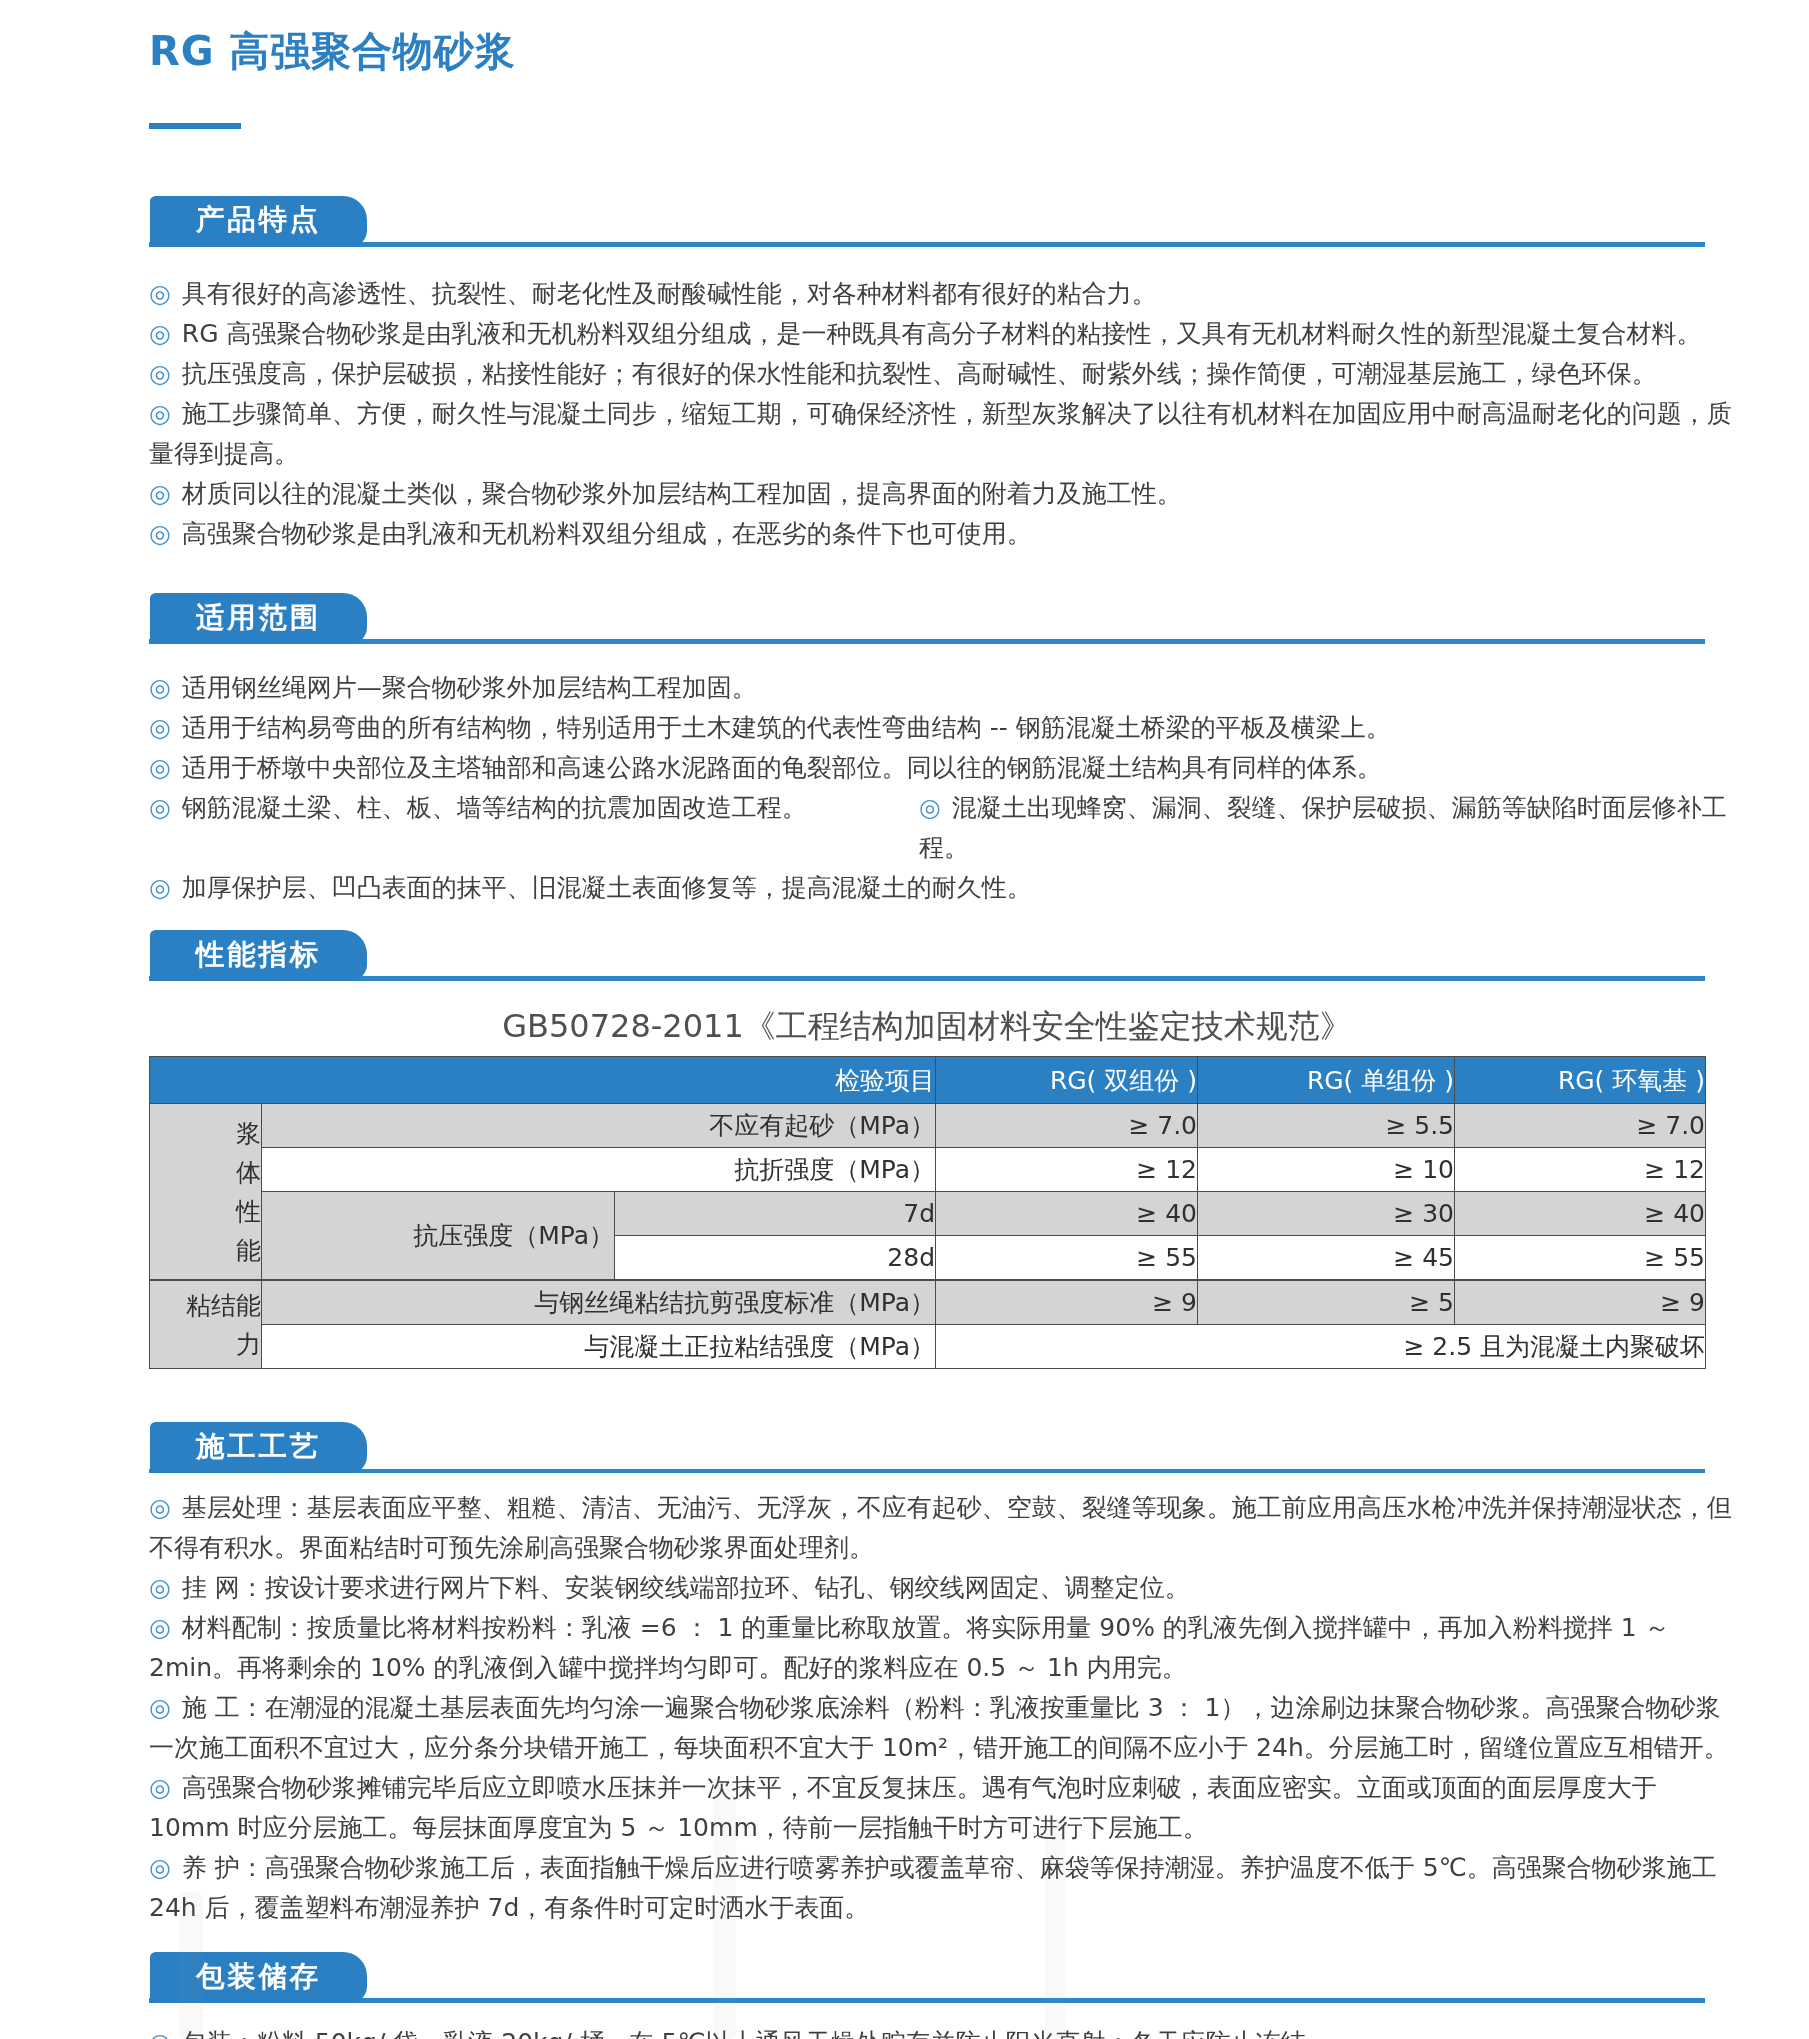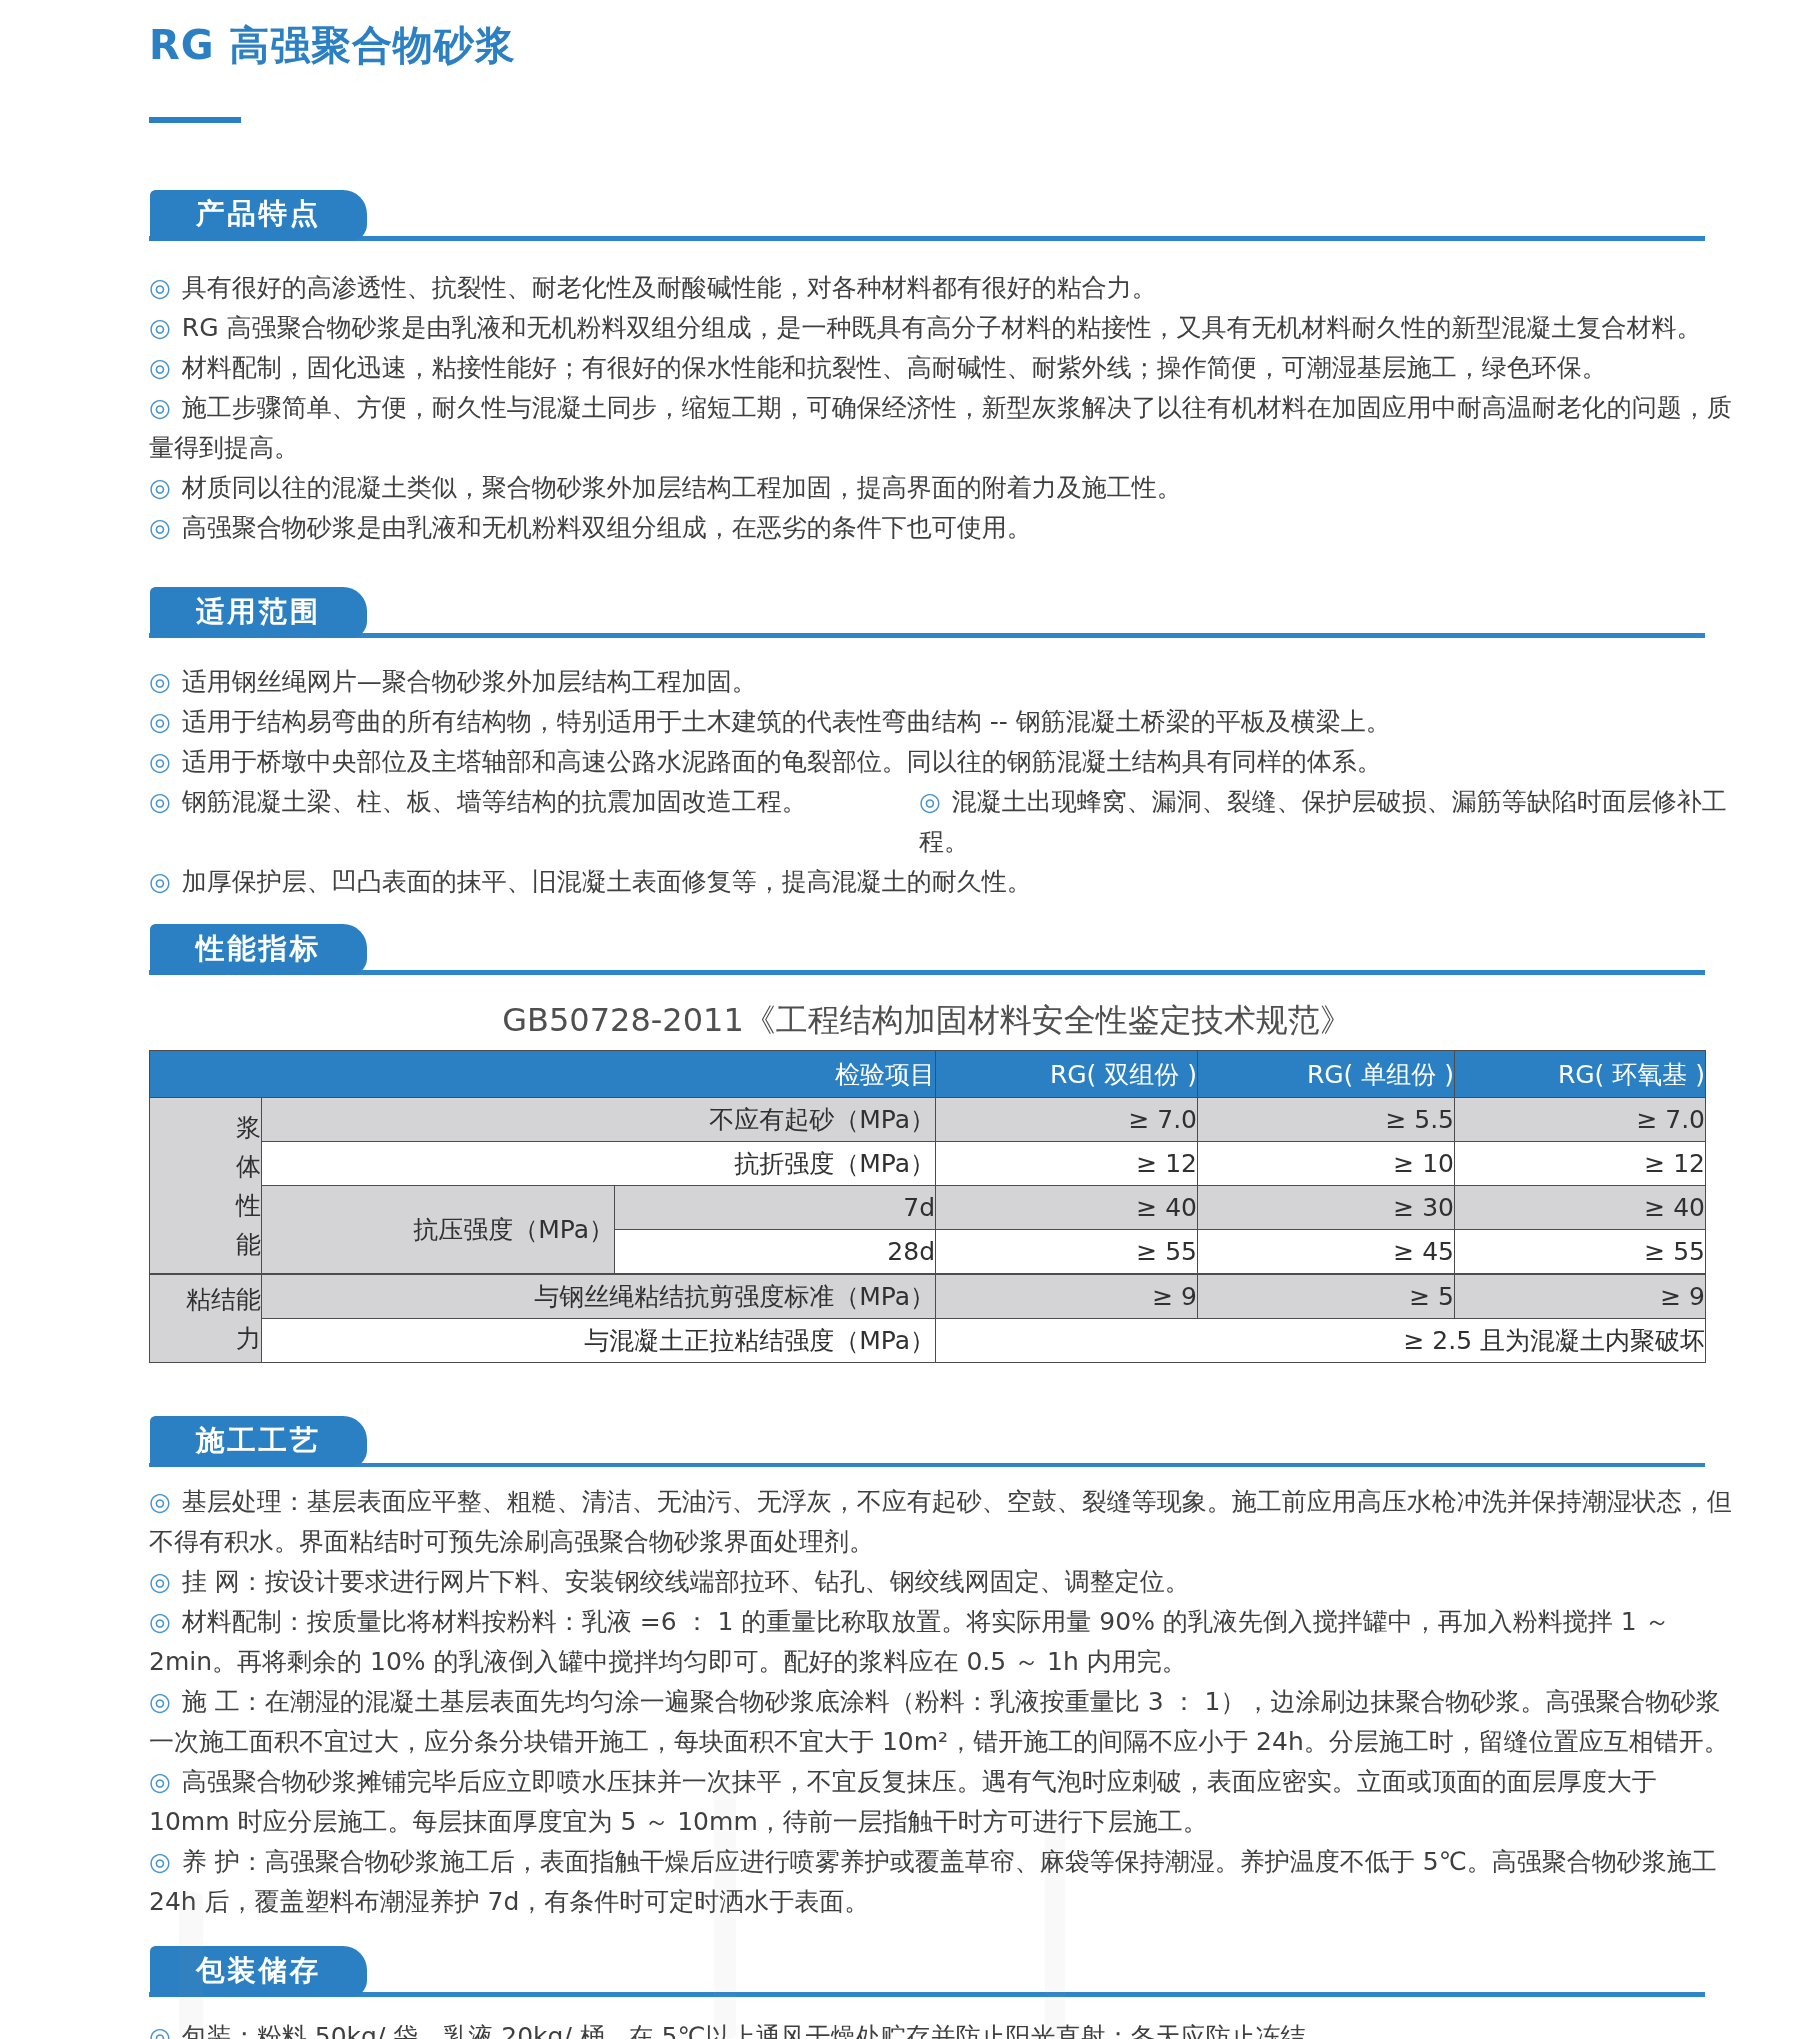--- a/index.html
+++ b/index.html
@@ -2,21 +2,21 @@
 <html style="font-size:14.7px"><head>
 <meta charset="utf-8">
 <style>
   html,body{margin:0;padding:0;}
   body{
     width:1809px;height:2040px;overflow:hidden;background:#ffffff;
     font-family:"DejaVu Sans","Liberation Sans",sans-serif;color:#3f3f3f;
     position:relative;
   }
   .content{position:relative;margin-left:149px;width:1591px;}
-  .doc-title{margin:0;padding-top:18px;font-size:40px;font-weight:700;color:#2b7fc3;letter-spacing:0.9px;}
+  .doc-title{margin:0;padding-top:24px;font-size:40px;font-weight:700;color:#2b7fc3;letter-spacing:0.9px;}
   .title-underline{width:92px;height:5.5px;background:#2b7fc3;margin-top:44px;}
   .section-header{position:relative;height:51px;}
   .mt-features{margin-top:67px;}
   .mt-scope{margin-top:39px;}
   .mt-perf{margin-top:22px;}
   .mt-process{margin-top:53px;}
   .mt-pack{margin-top:24px;}
   .sec-line{position:absolute;bottom:0;left:0;width:1556px;height:4.6px;background:#2e86c9;}
   .sec-tab{
     position:absolute;bottom:0;left:1px;width:217px;height:51px;background:#2b80c4;
@@ -56,21 +56,21 @@
 
   <div class="section-header mt-features">
     <div class="sec-line"></div>
     <div class="sec-tab">
       <span>产品特点</span>
     </div>
   </div>
   <div class="bullets l-features">
     <div class="bullet"><span class="bullet-icon">◎</span><span>具有很好的高渗透性、抗裂性、耐老化性及耐酸碱性能，对各种材料都有很好的粘合力。</span></div>
     <div class="bullet"><span class="bullet-icon">◎</span><span>RG 高强聚合物砂浆是由乳液和无机粉料双组分组成，是一种既具有高分子材料的粘接性，又具有无机材料耐久性的新型混凝土复合材料。</span></div>
-    <div class="bullet"><span class="bullet-icon">◎</span><span>材料配制，固化迅速，粘接性能好；有很好的保水性能和抗裂性、高耐碱性、耐紫外线；操作简便，可潮湿基层施工，绿色环保。</span></div>
+    <div class="bullet"><span class="bullet-icon">◎</span><span>抗压强度高，保护层破损，粘接性能好；有很好的保水性能和抗裂性、高耐碱性、耐紫外线；操作简便，可潮湿基层施工，绿色环保。</span></div>
     <div class="bullet"><span class="bullet-icon">◎</span><span>施工步骤简单、方便，耐久性与混凝土同步，缩短工期，可确保经济性，新型灰浆解决了以往有机材料在加固应用中耐高温耐老化的问题，质量得到提高。</span></div>
     <div class="bullet"><span class="bullet-icon">◎</span><span>材质同以往的混凝土类似，聚合物砂浆外加层结构工程加固，提高界面的附着力及施工性。</span></div>
     <div class="bullet"><span class="bullet-icon">◎</span><span>高强聚合物砂浆是由乳液和无机粉料双组分组成，在恶劣的条件下也可使用。</span></div>
   </div>
 
   <div class="section-header mt-scope">
     <div class="sec-line"></div>
     <div class="sec-tab">
       <span>适用范围</span>
     </div>

